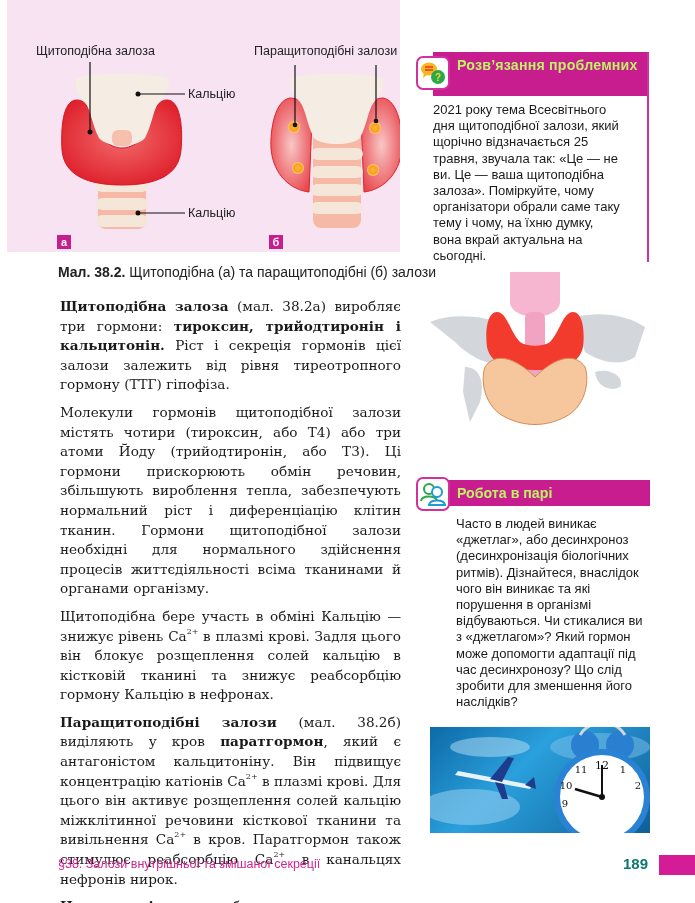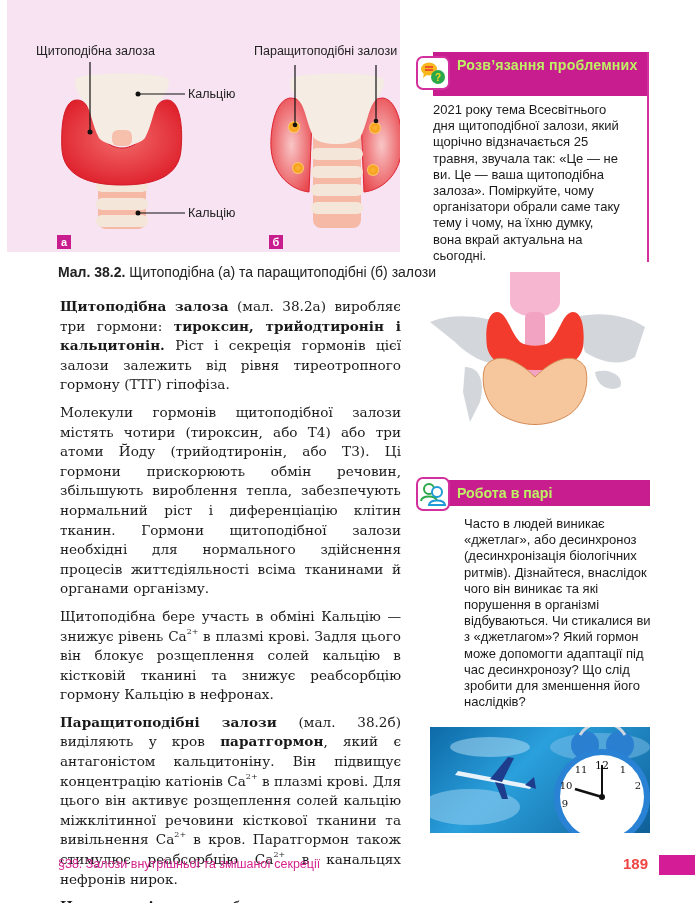--- a/index.html
+++ b/index.html
@@ -17,21 +17,21 @@
   .main p { margin:0 0 8px 0; hyphens:manual; }
   .main b { font-weight:bold; }
   sup { font-size:8px; vertical-align:top; line-height:10px; }
 
   
   .box-header { position:absolute; background:#c81d8f; color:#bef264; font-family:Liberation Sans, sans-serif; font-weight:bold; }
   .box-icon { position:absolute; width:30px; height:30px; background:#fff; border:2px solid #d2309c; border-radius:7px; }
   .box-body { position:absolute; font-family:"Liberation Sans", sans-serif; font-size:13px; line-height:16.2px; color:#1a1a1a; }
 
   .footer-left { position:absolute; left:58px; top:857px; font-family:"Liberation Sans", sans-serif; font-size:12.5px; color:#d4238f; white-space:nowrap; }
-  .page-num { position:absolute; left:623px; top:855px; font-family:"Liberation Sans", sans-serif; font-weight:bold; font-size:15px; color:#ef4444; }
+  .page-num { position:absolute; left:623px; top:855px; font-family:"Liberation Sans", sans-serif; font-weight:bold; font-size:15px; color:#0f766e; }
   .page-tab { position:absolute; left:659px; top:855px; width:36px; height:20px; background:#d41c96; }
 </style>
 </head>
 <body>
 
 <div class="figure">
   <svg width="393" height="252" viewBox="0 0 393 252" style="position:absolute;left:0;top:0;">
     <defs>
       <radialGradient id="thy" cx="50%" cy="45%" r="60%">
         <stop offset="0%" stop-color="#f26b6b"></stop>
@@ -153,21 +153,21 @@
     <div style="position:absolute;left:9px;top:4px;font-size:14.2px;line-height:18px;">Робота в парі</div>
   </div>
   <div class="box-icon" style="left:416px;top:477px;">
     <svg width="30" height="30" viewBox="0 0 30 30">
       <circle cx="11" cy="10" r="5" fill="none" stroke="#2aa84a" stroke-width="2"></circle>
       <path d="M3 22 C4 16 18 16 19 22" fill="none" stroke="#2aa84a" stroke-width="2"></path>
       <circle cx="19" cy="13" r="5" fill="#fff" stroke="#1f9ad6" stroke-width="2"></circle>
       <path d="M11 26 C12 20 26 20 27 26 Z" fill="#fff" stroke="#1f9ad6" stroke-width="2"></path>
     </svg>
   </div>
-  <div class="box-body" style="left:456px;top:516px;width:190px;margin-left:8px;">Часто в людей виникає «джетлаг», або десинхроноз (десинхронізація біологічних ритмів). Дізнайтеся, внаслідок чого він виникає та які порушення в організмі відбуваються. Чи стикалися ви з «джетлагом»? Який гормон може допомогти адаптації під час десинхронозу? Що слід зробити для зменшення його наслідків?</div>
+  <div class="box-body" style="left:456px;top:516px;width:190px;">Часто в людей виникає «джетлаг», або десинхроноз (десинхронізація біологічних ритмів). Дізнайтеся, внаслідок чого він виникає та які порушення в організмі відбуваються. Чи стикалися ви з «джетлагом»? Який гормон може допомогти адаптації під час десинхронозу? Що слід зробити для зменшення його наслідків?</div>
 </div>
 
 <div style="position:absolute;left:430px;top:727px;width:220px;height:106px;background:linear-gradient(135deg,#0d6aa8 0%,#2aa0dc 40%,#0f5f98 100%);overflow:hidden;">
   <svg width="220" height="106" viewBox="0 0 220 106">
     <ellipse cx="40" cy="80" rx="50" ry="18" fill="#8fcbef" opacity="0.6"></ellipse>
     <ellipse cx="170" cy="20" rx="50" ry="14" fill="#7fc0ea" opacity="0.5"></ellipse>
     <ellipse cx="60" cy="20" rx="40" ry="10" fill="#b9e1f7" opacity="0.5"></ellipse>
     <g>
       <path d="M25 48 L100 62 L102 58 L28 44 Z" fill="#e8f2fb"></path>
       <path d="M60 52 L78 30 L84 31 L72 55 Z" fill="#1d3c8c"></path>

